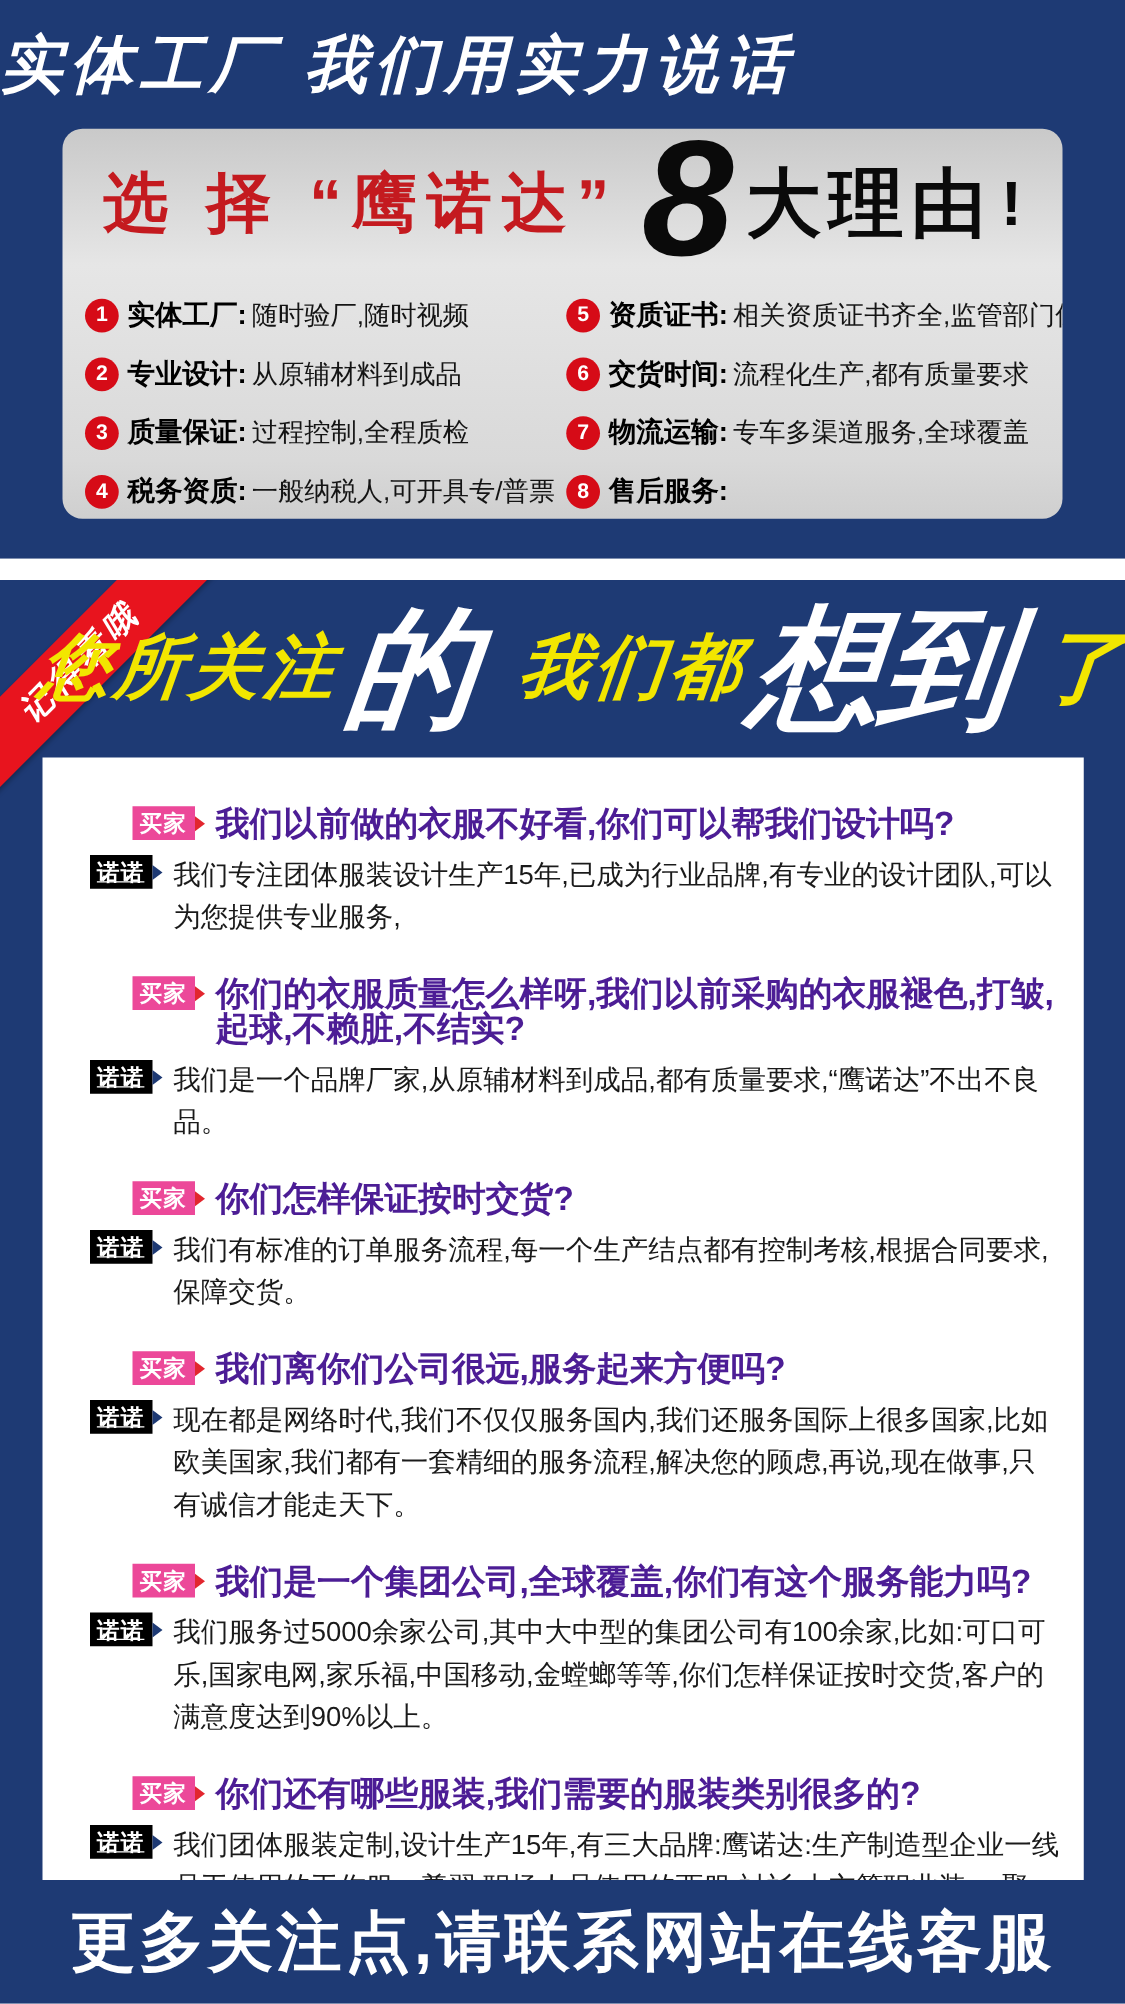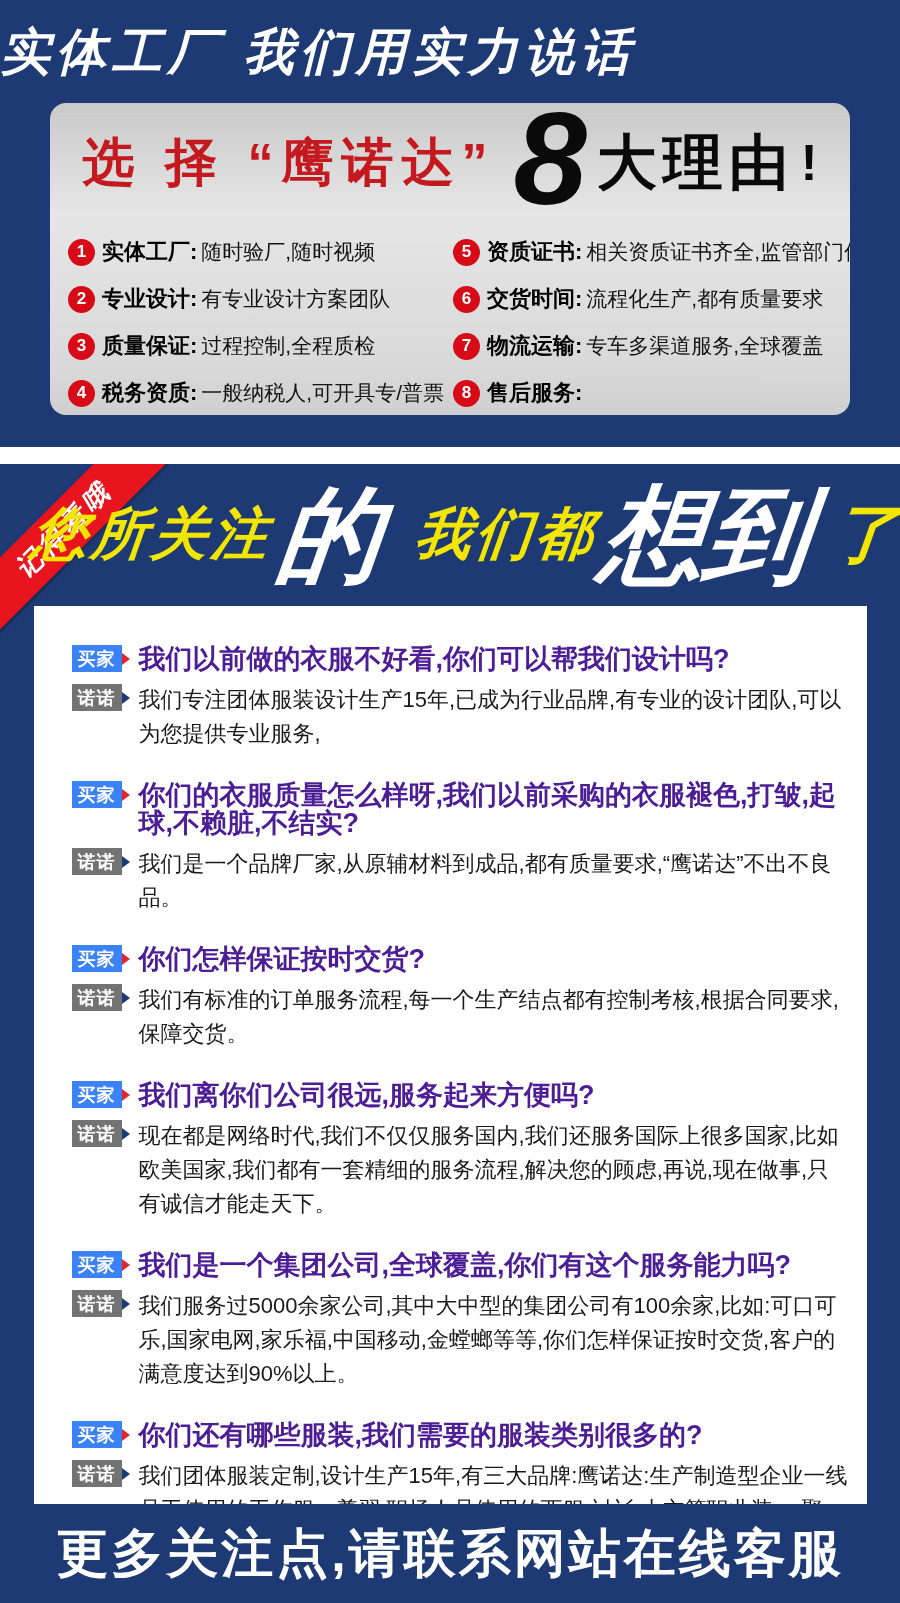--- a/index.html
+++ b/index.html
@@ -67,22 +67,22 @@
   .tag {
     flex:none; width:50px; height:27px; color:#fff; font-size:18px; font-weight:bold;
     display:flex; align-items:center; justify-content:center;
     position:relative; margin-right:17px; margin-top:1px; letter-spacing:1px;
   }
   .tag::after {
     content:''; position:absolute; right:-8px; top:50%; transform:translateY(-50%);
     border-top:6px solid transparent; border-bottom:6px solid transparent;
     border-left:8px solid;
   }
-  .tag-buyer { background:#3b82f6; } .tag-buyer::after { border-left-color:#e2262e; }
-  .tag-seller { background:#737373; } .tag-seller::after { border-left-color:#1e3a74; }
+  .tag-buyer { background:#ec4899;margin-left:34px; } .tag-buyer::after { border-left-color:#e2262e; }
+  .tag-seller { background:#000000;text-decoration:underline; } .tag-seller::after { border-left-color:#1e3a74; }
   .q-text { color:#4c1d95; font-size:27px; font-weight:bold; line-height:28px; padding-top:1px; }
   .a-text { color:#1a1a1a; font-size:22px; line-height:34px; }
   
   .footer-band {
     height:99px; display:flex; align-items:center; justify-content:center;
     color:#fff; font-size:52px; font-weight:900; letter-spacing:3px;
   }
 </style>
 </head>
 <body>
@@ -101,21 +101,21 @@
     <div class="reasons">
       <div class="reason-col">
         <div class="reason">
           <span class="rnum">1</span>
           <span class="rlabel">实体工厂:</span>
           <span class="rtext">随时验厂,随时视频</span>
         </div>
         <div class="reason">
           <span class="rnum">2</span>
           <span class="rlabel">专业设计:</span>
-          <span class="rtext">有专业设计方案团队</span>
+          <span class="rtext">从原辅材料到成品</span>
         </div>
         <div class="reason">
           <span class="rnum">3</span>
           <span class="rlabel">质量保证:</span>
           <span class="rtext">过程控制,全程质检</span>
         </div>
         <div class="reason">
           <span class="rnum">4</span>
           <span class="rlabel">税务资质:</span>
           <span class="rtext">一般纳税人,可开具专/普票</span>

